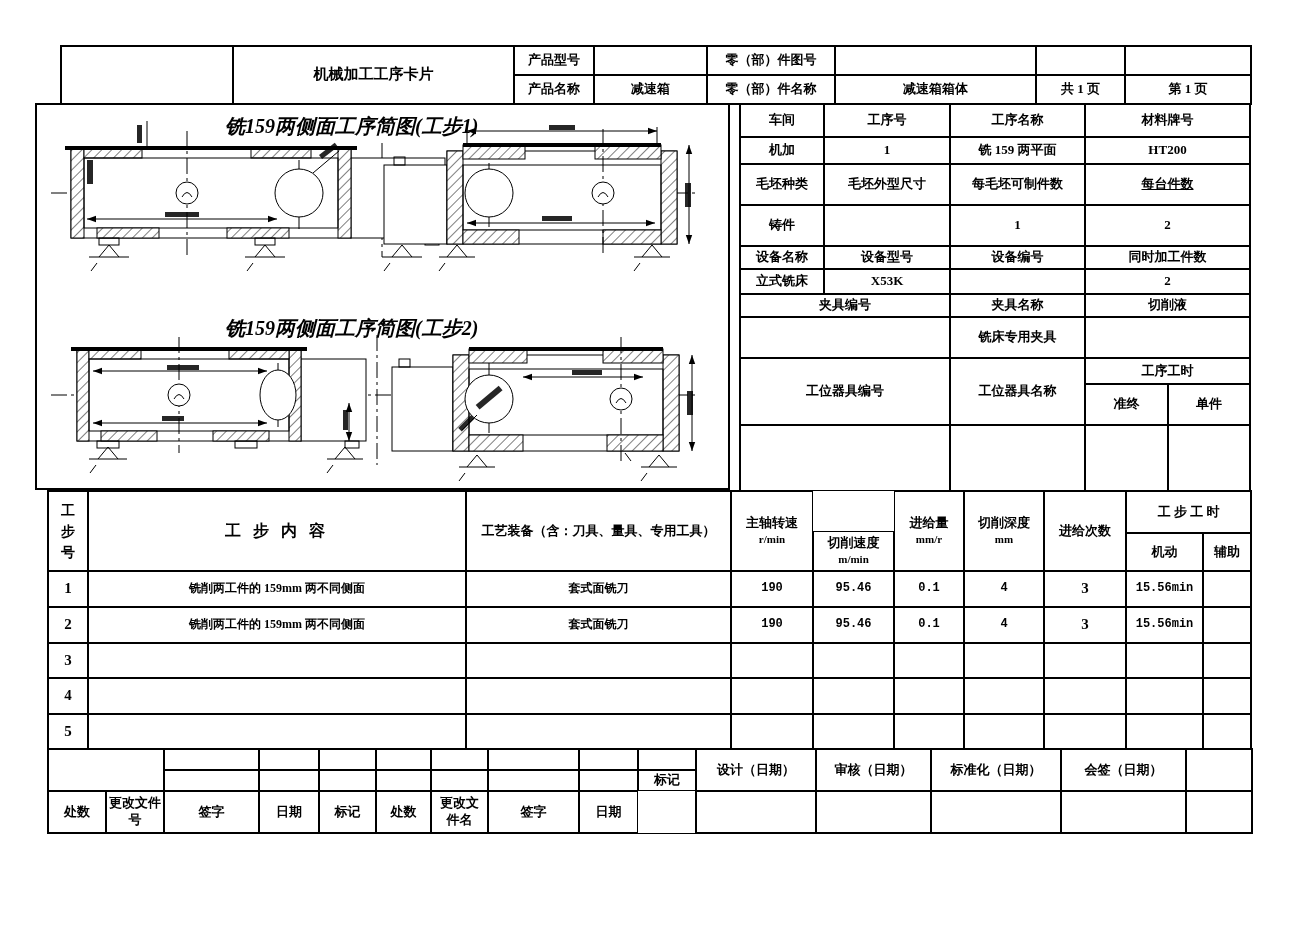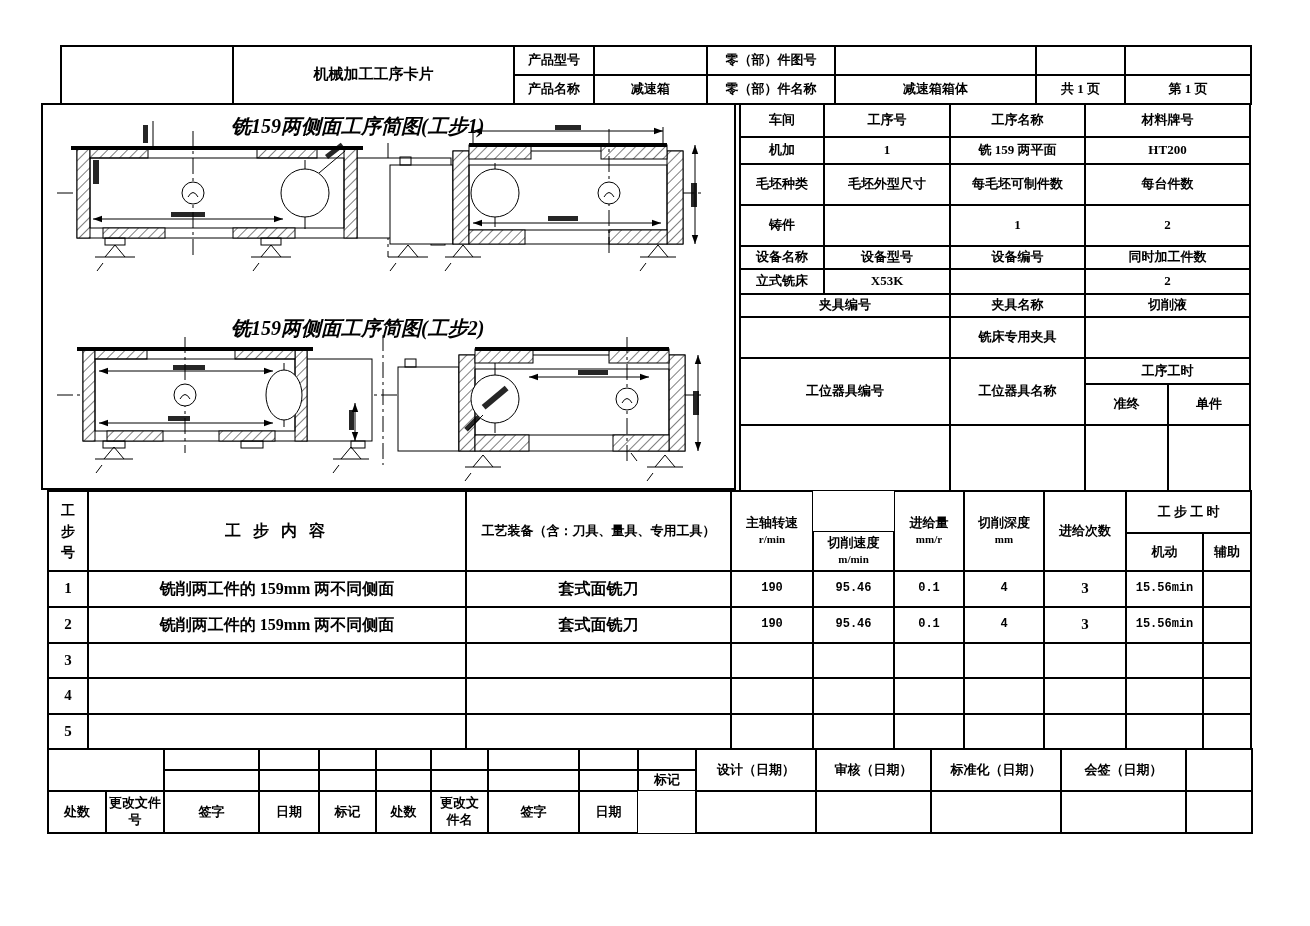--- a/index.html
+++ b/index.html
@@ -3,21 +3,21 @@
 <meta charset="utf-8">
 <style>
   html,body{margin:0;padding:0;background:#e8e8e8;}
   .page{position:relative;width:1310px;height:926px;background:#fff;color:#000;
         font-family:"Liberation Serif","DejaVu Serif",serif;}
   .grid{position:absolute;display:grid;background:#fff;border:1px solid #000;}
   .c{border:1px solid #000;display:flex;align-items:center;justify-content:center;
      text-align:center;box-sizing:border-box;font-weight:bold;font-size:13px;
      line-height:1.3;padding:0 2px;overflow:hidden;}
   .c.nb{font-weight:bold;font-size:12px;font-family:Liberation Mono, monospace;}
-  .c.big{font-size:16px;}
+  .c.big{font-size:12px;}
   .c.med{font-size:15px;}
   .c.title{font-size:16px;letter-spacing:4px;}
   .c.stack{white-space:pre-line;font-size:14px;line-height:1.5;}
   .c.col{flex-direction:column;}
   .c .unit{font-size:11px;font-weight:bold;}
   .panel{position:absolute;border:2px solid #000;background:#fff;box-sizing:border-box;}
   svg{display:block;}
   .ln{stroke:#000;fill:none;stroke-width:1;}
   .fw{stroke:#000;fill:#fff;stroke-width:1;}
   .th{stroke:#000;stroke-width:4;fill:none;}
@@ -43,21 +43,21 @@
     <div class="c"></div>
     <div class="c"></div>
     <div class="c">产品名称</div>
     <div class="c">减速箱</div>
     <div class="c">零（部）件名称</div>
     <div class="c">减速箱箱体</div>
     <div class="c">共 1 页</div>
     <div class="c">第 1 页</div>
   </div>
 
-  <div class="panel" style="left:41px;top:103px;width:695px;height:387px;">
+  <div class="panel" style="left:35px;top:103px;width:695px;height:387px;">
     <svg width="691" height="383" viewBox="0 0 691 383">
       <defs>
         <pattern id="hx" width="7" height="7" patternUnits="userSpaceOnUse" patternTransform="rotate(45)">
           <rect width="7" height="7" fill="#fff"></rect>
           <line x1="0" y1="0" x2="0" y2="7" stroke="#000" stroke-width="1"></line>
         </pattern>
         <marker id="arw" markerWidth="10" markerHeight="8" refX="9" refY="4" orient="auto-start-reverse">
           <path d="M0,0.8 L9,4 L0,7.2 z" fill="#000"></path>
         </marker>
       </defs>
@@ -212,21 +212,21 @@
     <div class="c" style="grid-column:4/6;">材料牌号</div>
 
     <div class="c">机加</div>
     <div class="c">1</div>
     <div class="c">铣 159 两平面</div>
     <div class="c" style="grid-column:4/6;">HT200</div>
 
     <div class="c">毛坯种类</div>
     <div class="c">毛坯外型尺寸</div>
     <div class="c">每毛坯可制件数</div>
-    <div class="c" style="grid-column:4/6;">每台件数</div>
+    <div class="c" style="grid-column:4/6;text-decoration:underline;">每台件数</div>
 
     <div class="c">铸件</div>
     <div class="c"></div>
     <div class="c">1</div>
     <div class="c" style="grid-column:4/6;">2</div>
 
     <div class="c">设备名称</div>
     <div class="c">设备型号</div>
     <div class="c">设备编号</div>
     <div class="c" style="grid-column:4/6;">同时加工件数</div>

